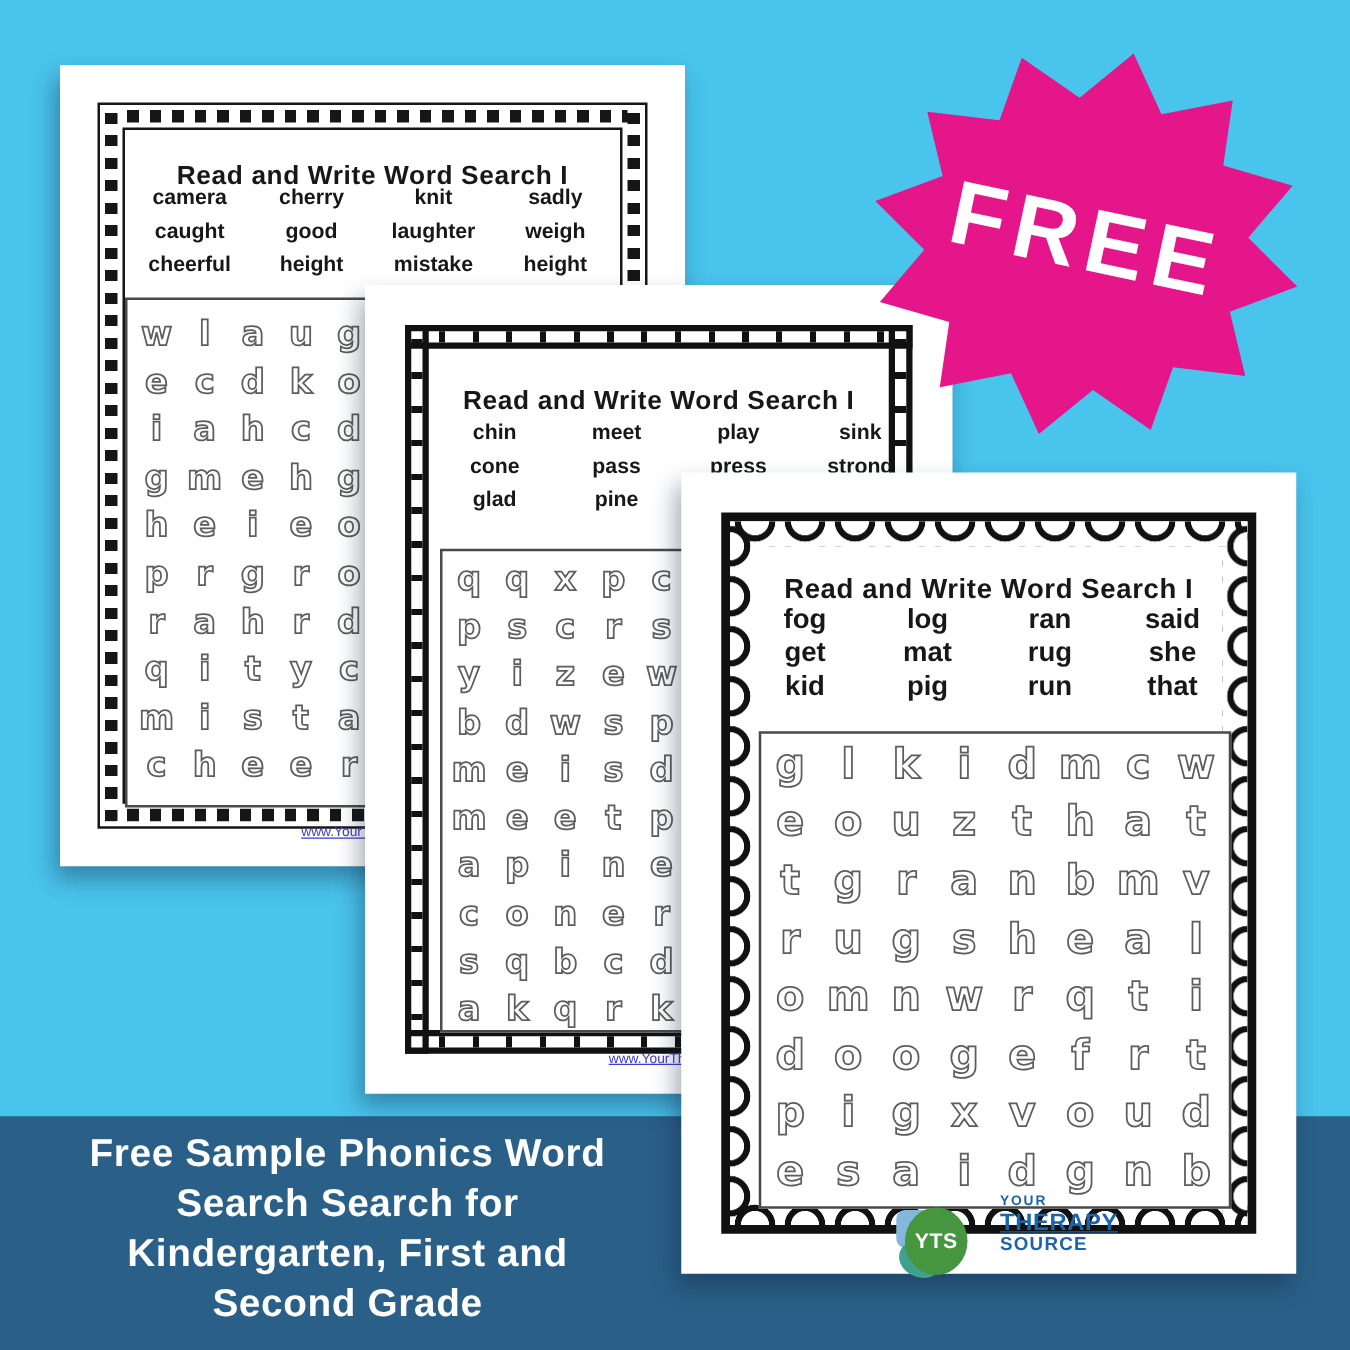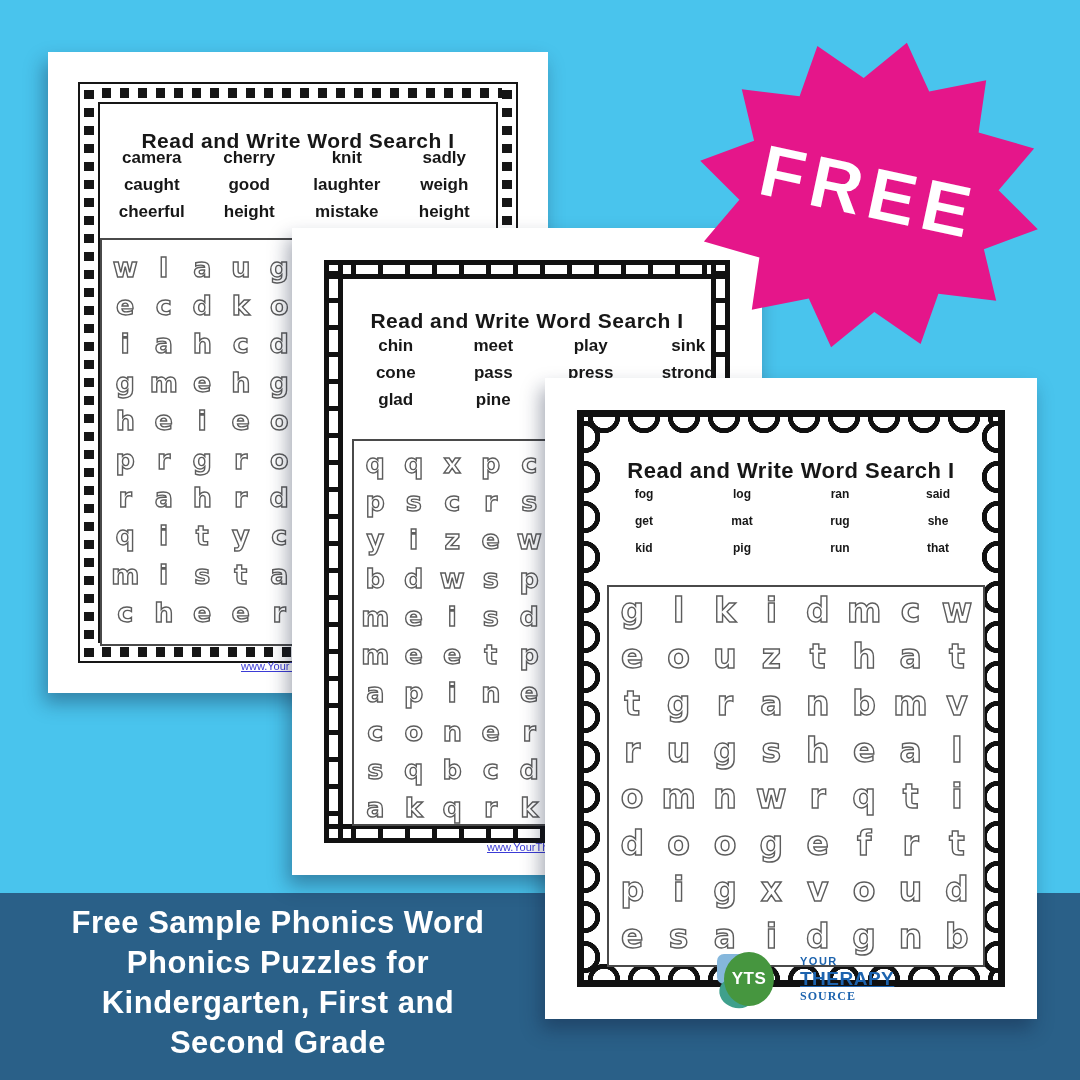--- a/index.html
+++ b/index.html
@@ -20,21 +20,21 @@
   .ws-title{position:absolute;left:0;right:0;text-align:center;font-weight:bold;
             color:#171717;letter-spacing:.5px;margin-top:24px;}
   .ws1 .ws-title{top:52px;font-size:21px;line-height:26px;}
   .ws2 .ws-title{top:56px;font-size:21px;line-height:26px;}
   .ws3 .ws-title{top:55px;font-size:22px;line-height:27px;}
 
   .words{position:absolute;display:grid;grid-template-columns:repeat(4,1fr);
          font-weight:bold;color:#171717;text-align:center;}
   .ws1 .words{left:55px;top:92px;width:390px;font-size:17px;line-height:27px;}
   .ws2 .words{left:55px;top:104px;width:390px;font-size:17px;line-height:27px;text-align:center;}
-  .ws3 .words{left:50px;top:103px;width:392px;font-size:12px;line-height:27px;}
+  .ws3 .words{left:50px;top:103px;width:392px;font-size:22px;line-height:27px;}
 
   .gridbox{position:absolute;border:2px solid #4a4a4a;display:grid;background:#fff;}
   .ws1 .gridbox{left:52px;top:186px;width:420px;height:396px;
                 grid-template-columns:repeat(5,38.5px);grid-auto-rows:38.4px;padding:8px 0 0 4px;}
   .ws2 .gridbox{left:60px;top:211px;width:385px;height:380px;
                 grid-template-columns:repeat(5,38.5px);grid-auto-rows:38.3px;padding:3px 0 0 2px;}
   .ws3 .gridbox{left:62px;top:207px;width:374px;height:378px;
                 grid-template-columns:repeat(8,46.4px);grid-auto-rows:46.6px;padding:0;}
   .cell{display:flex;align-items:center;justify-content:center;
         font-family:"DejaVu Sans",sans-serif;font-weight:bold;color:#fff;
@@ -79,41 +79,41 @@
   .sframe .sc.r{right:0;background-image:radial-gradient(20px circle at 100% 50%,#fff 11px,#111 11.5px 16px,rgba(0,0,0,0) 16.5px);}
 
   
   .badge{position:absolute;left:693px;top:33px;width:352px;height:324px;z-index:3;}
   .badge svg{position:absolute;inset:0;}
   .badge-text{position:absolute;left:50%;top:50%;transform:translate(-50%,-54%) rotate(12deg);
       color:#fff;font-weight:bold;font-size:72px;letter-spacing:7px;font-family:"Liberation Sans",sans-serif;}
 
   
   .logo{position:absolute;left:172px;top:570px;width:230px;height:64px;z-index:6;}
-  .logo-mark{position:absolute;left:0;top:2px;width:58px;height:60px;}
+  .logo-mark{position:absolute;left:0;top:16px;width:58px;height:60px;}
   .logo-sq{position:absolute;left:0;top:4px;width:30px;height:30px;border-radius:7px;background:var(--lblue,#85b7dc);}
   .logo-leaf{position:absolute;left:2px;bottom:2px;width:36px;height:30px;border-radius:50%;
              background:var(--lteal,#3fa08c);transform:rotate(18deg);}
   .logo-circ{position:absolute;left:7px;top:2px;width:50px;height:54px;border-radius:50%;
              background:var(--lgreen,#46963f);display:flex;align-items:center;justify-content:center;}
   .logo-abbr{color:#fff;font-weight:bold;font-size:17px;letter-spacing:.5px;}
   .logo-words{position:absolute;left:64px;top:7px;color:var(--logoblue,#1c63ae);font-weight:bold;margin-left:19px;}
   .logo-words .l1{font-size:11px;line-height:13px;letter-spacing:1.5px;}
   .logo-words .l2{font-size:19px;line-height:21px;letter-spacing:.5px;text-decoration:underline;}
-  .logo-words .l3{font-size:12px;line-height:14px;letter-spacing:1px;font-family:Liberation Serif, serif;}
+  .logo-words .l3{font-size:15px;line-height:14px;letter-spacing:1px;}
 </style>
 </head>
 <body>
 
 <div class="stage">
 
   <div class="band">
     <div class="caption">
         <div>Free Sample Phonics Word</div>
-        <div>Phonics Puzzles for</div>
+        <div>Search Search for</div>
         <div>Kindergarten, First and</div>
         <div>Second Grade</div>
       </div>
   </div>
 
   <div class="paper ws1">
     <div class="cframe">
       <div class="outer"></div>
         <div class="inner"></div>
       <div class="ck t"></div>

